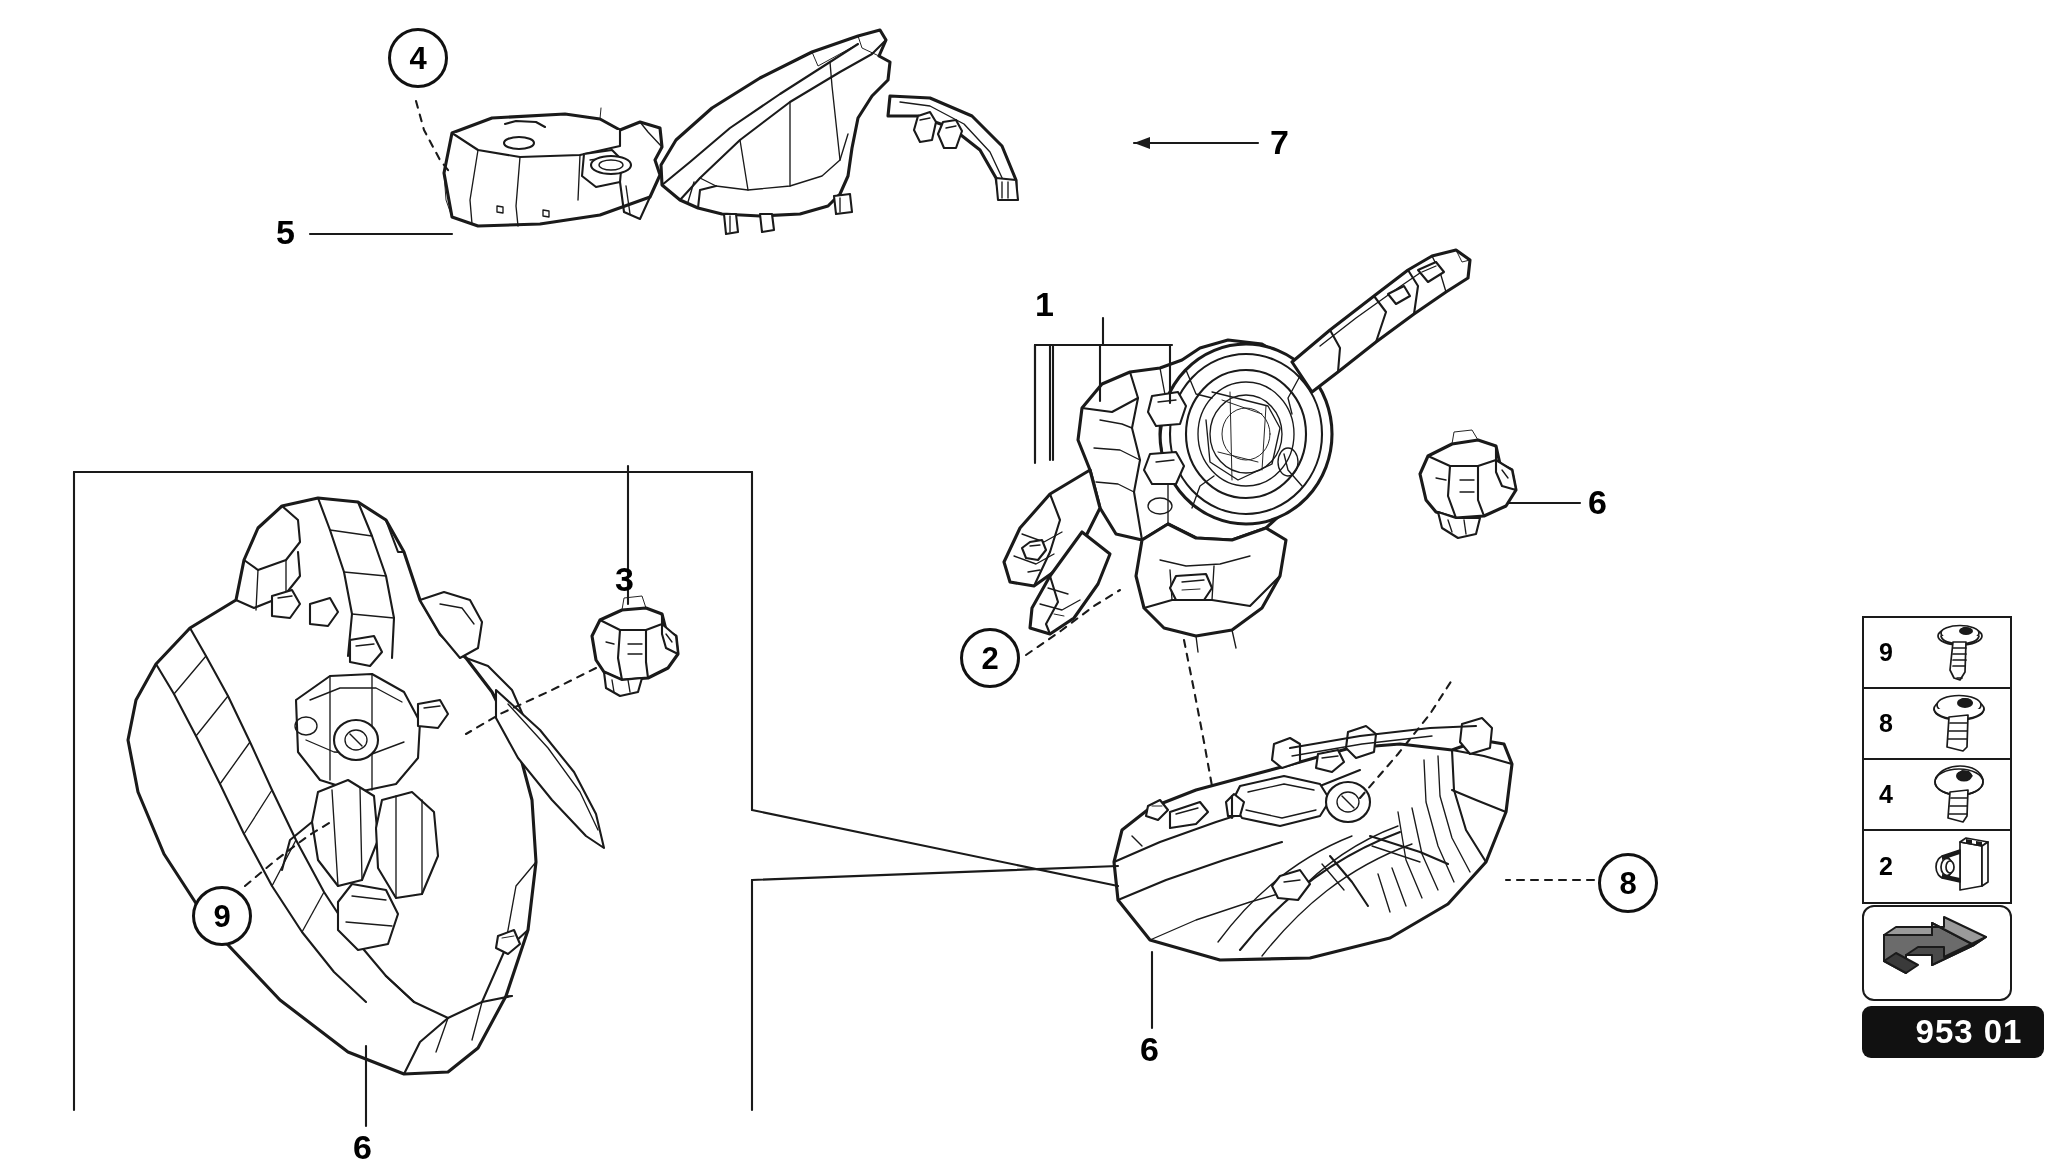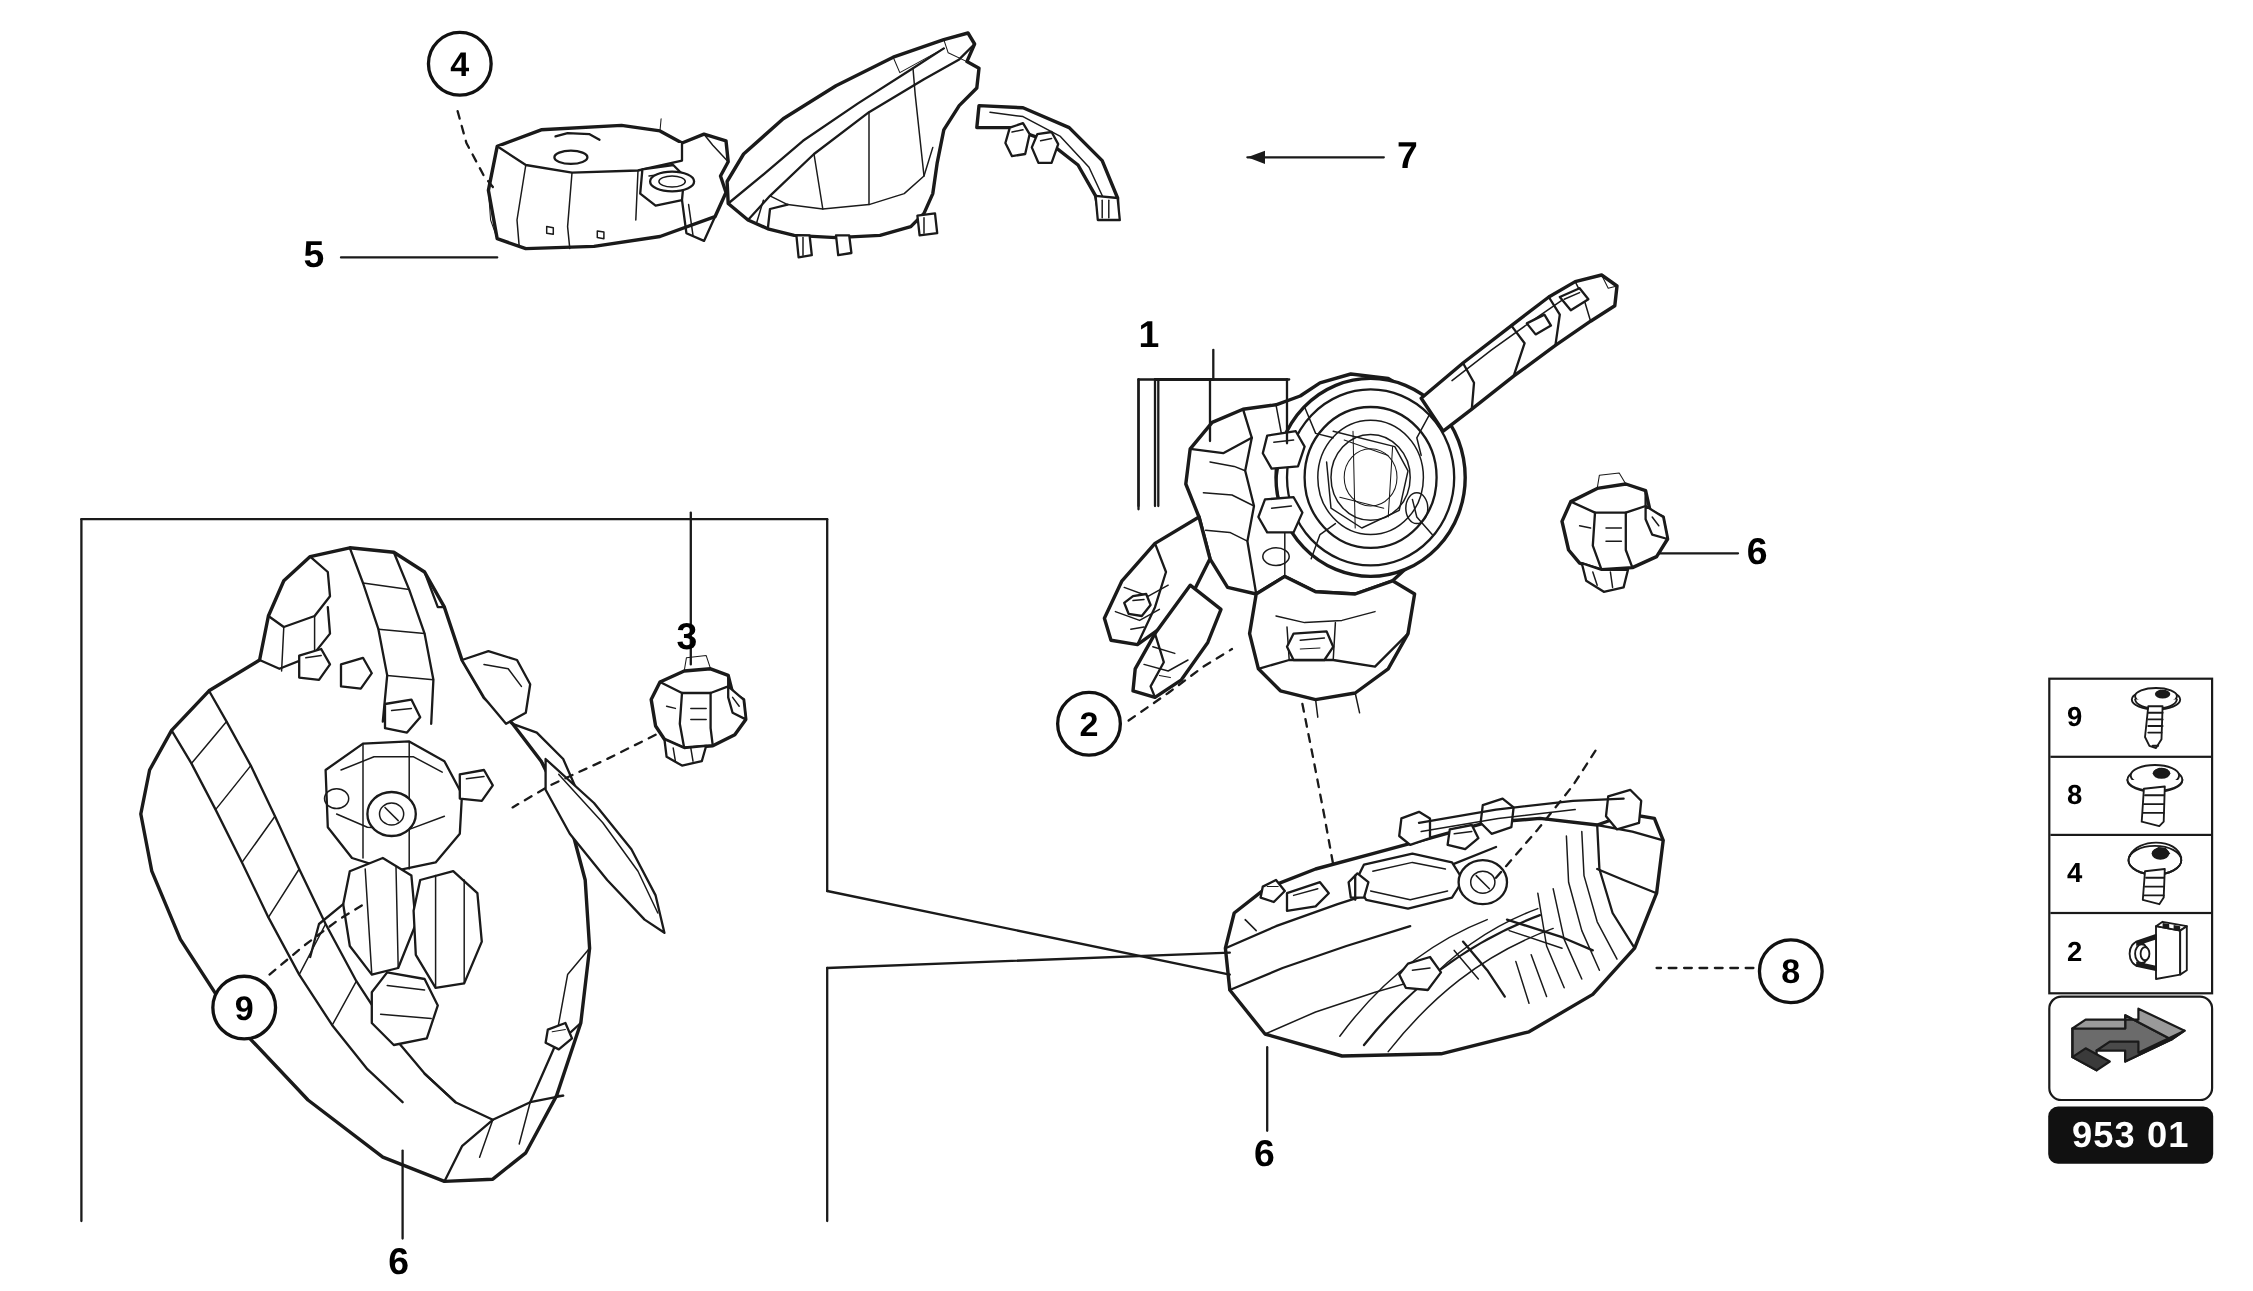--- a/index.html
+++ b/index.html
@@ -88,21 +88,21 @@
     overflow:hidden;
   }
   #code-badge{
     position:absolute;
     left:1862px;
     top:1006px;
     width:150px;
     height:52px;
     background:#111111;
     border-radius:9px;
-    display:flex;align-items:center;justify-content:center;
+    display:flex;align-items:center;justify-content:center;padding-left:32px;
   }
   #code-badge .code-text{
     color:#ffffff;
     font-size:33px;
     font-weight:bold;
     letter-spacing:1px;
     font-family:"Liberation Sans", sans-serif;
   }
 </style>
 </head>

